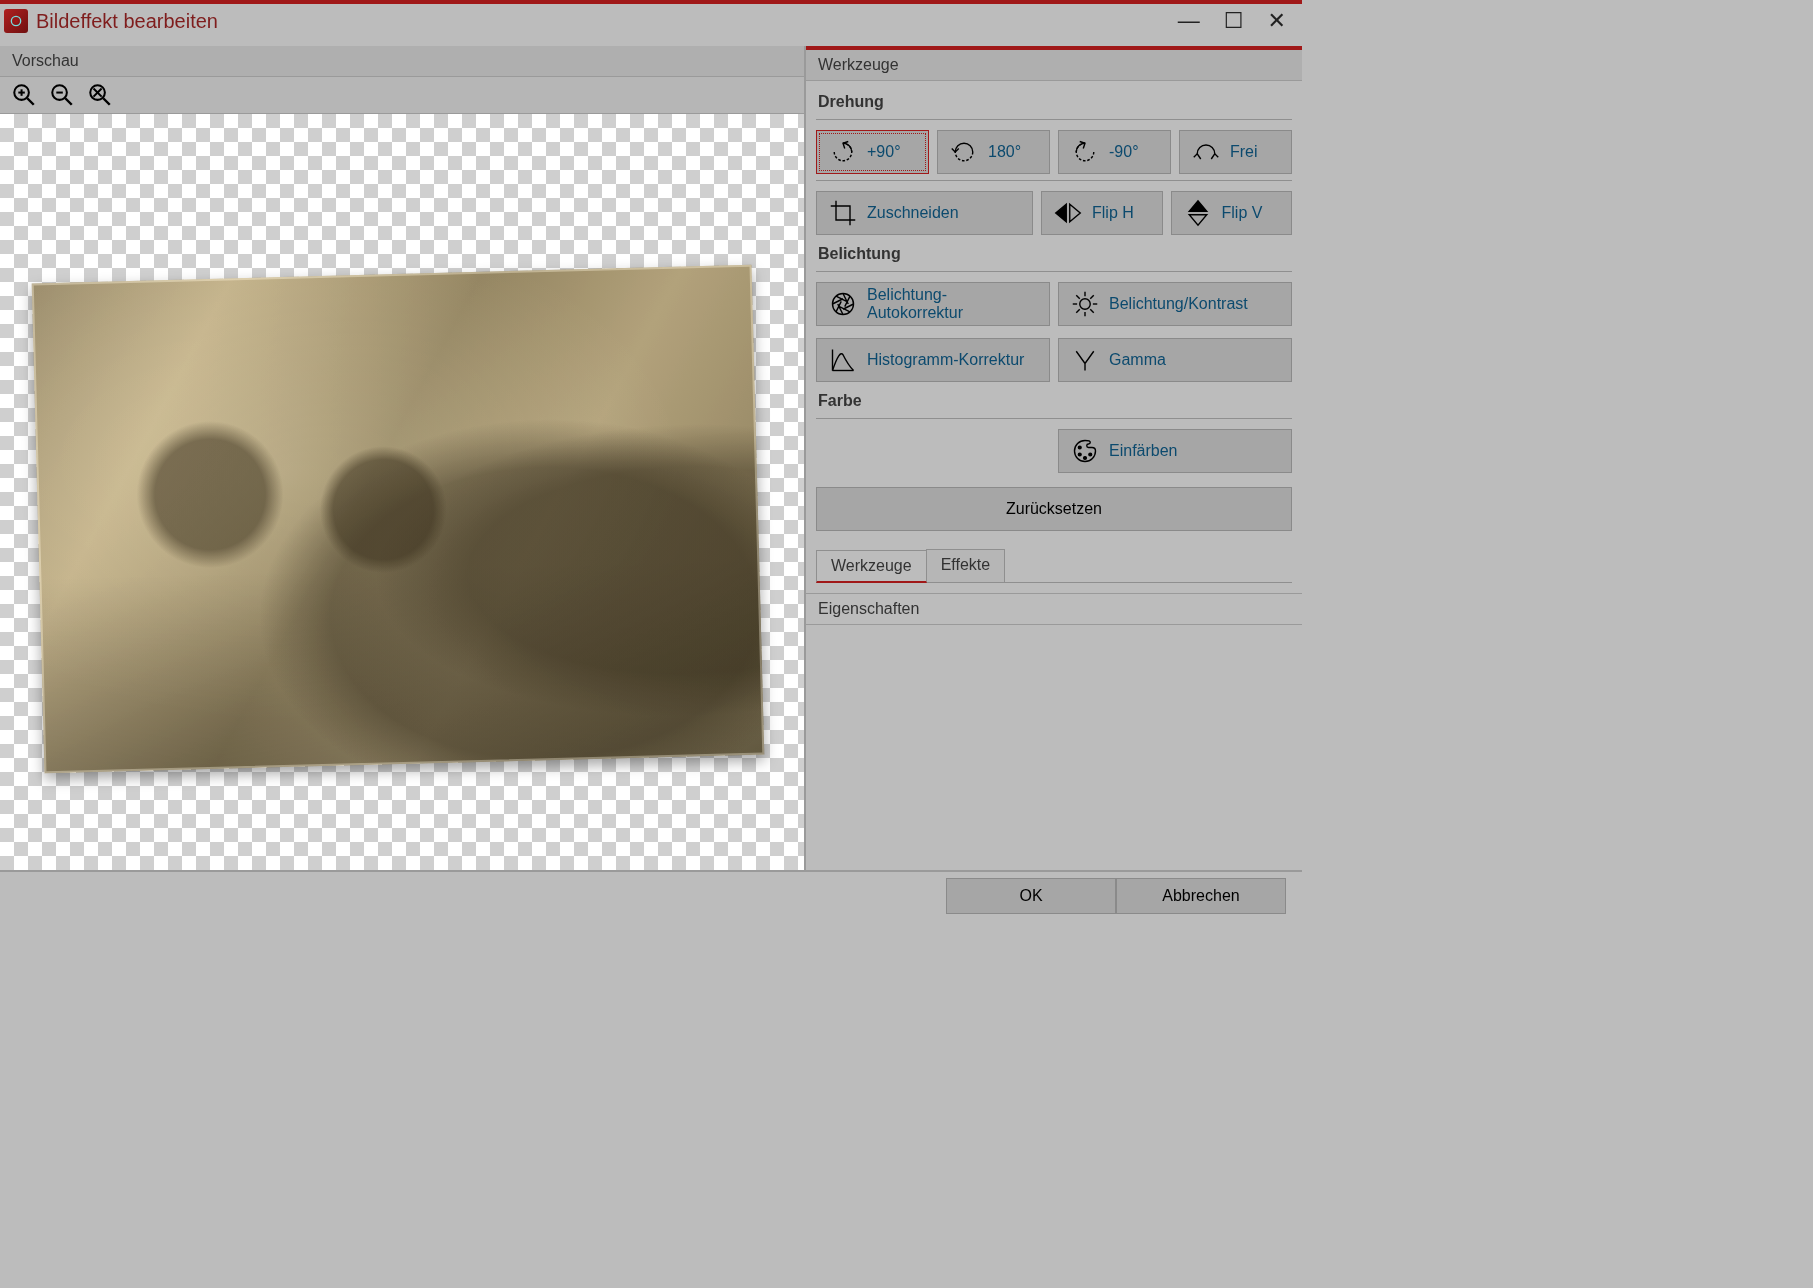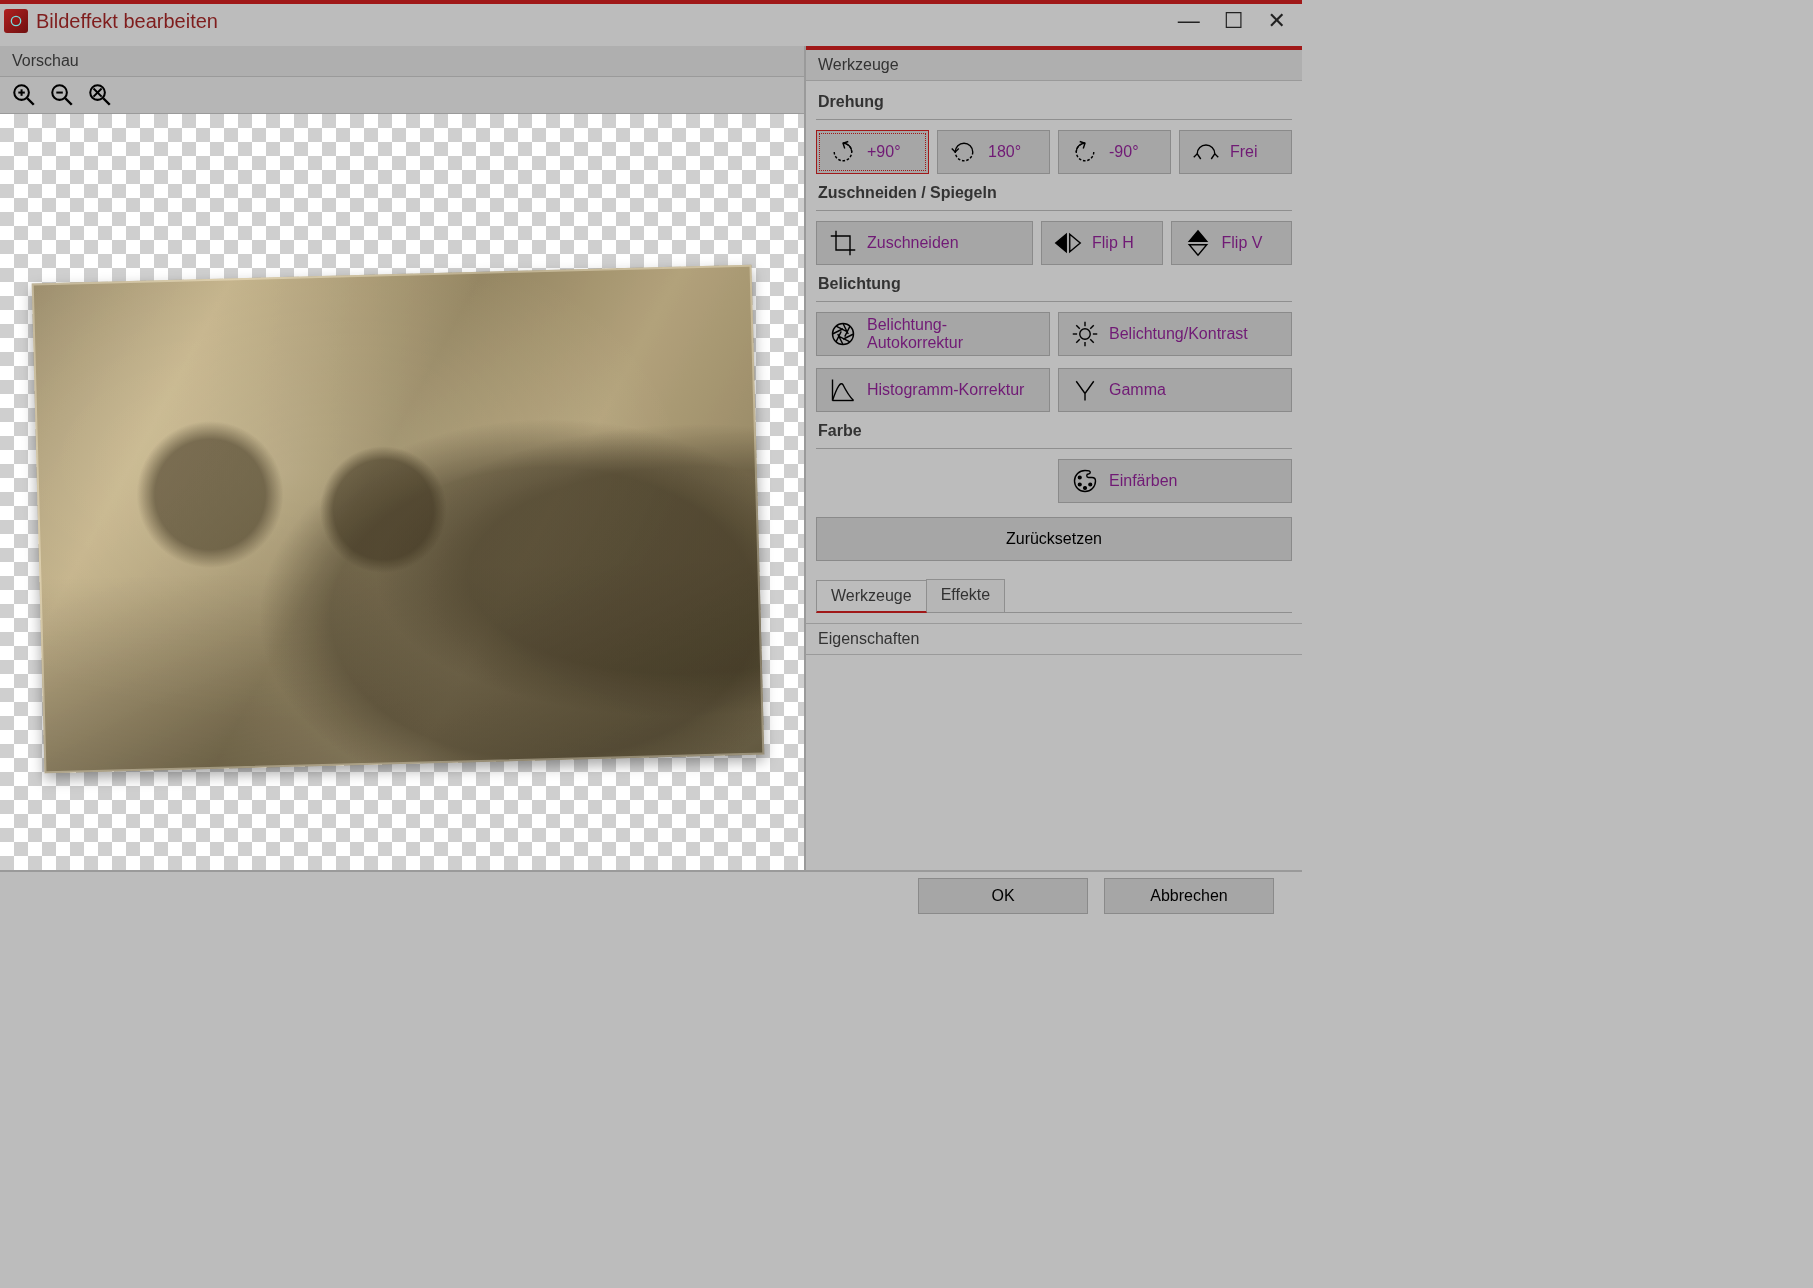--- a/index.html
+++ b/index.html
@@ -136,21 +136,21 @@
 
   .btn-row{ display:flex; gap:8px; }
   .tool-btn{
     background:#a6a6a6;
     border:1px solid #8a8a8a;
     display:flex;
     align-items:center;
     gap:10px;
     padding: 8px 12px;
     font-size:16px;
-    color:#701a75;
+    color:#0c4a6e;
     cursor:pointer;
     height:44px;
   }
   .tool-btn.selected{
     border:1px solid #a01818;
     outline:1px dotted #a01818;
     outline-offset:-4px;
   }
   .tool-btn .ic{ width:28px;height:28px; display:flex;align-items:center;justify-content:center;}
   .tool-btn .ic svg{ width:28px;height:28px; stroke:#000; fill:none; stroke-width:1.6;}
@@ -197,22 +197,22 @@
   }
 
   
   .footer{
     height:50px;
     border-top:2px solid #9a9a9a;
     background:#bcbcbc;
     display:flex;
     justify-content:flex-end;
     align-items:center;
-    gap:16px;
-    padding: 0 28px;
+    gap:0;
+    padding: 0 16px;
   }
   .dlg-btn{
     min-width:170px;
     height:36px;
     background:#a6a6a6;
     border:1px solid #8a8a8a;
     font-size:16px;
     cursor:pointer;
     display:flex;align-items:center;justify-content:center;
   }
@@ -312,21 +312,20 @@
               <svg viewBox="0 0 32 32">
                 <path d="M6 18 A10 10 0 1 1 26 18"></path>
                 <polyline points="22,24 26,18 30,22"></polyline>
                 <polyline points="10,24 6,18 2,22"></polyline>
               </svg>
             </span>
           <span>Frei</span>
         </div>
       </div>
 
-      <div class="section-title">Zuschneiden / Spiegeln</div>
       <div class="sep"></div>
       <div class="btn-row">
         <div class="tool-btn" style="flex:2">
           <span class="ic">
               <svg viewBox="0 0 32 32">
                 <path d="M8 2 V24 H30"></path>
                 <path d="M2 8 H24 V30"></path>
               </svg>
             </span>
           <span>Zuschneiden</span>

